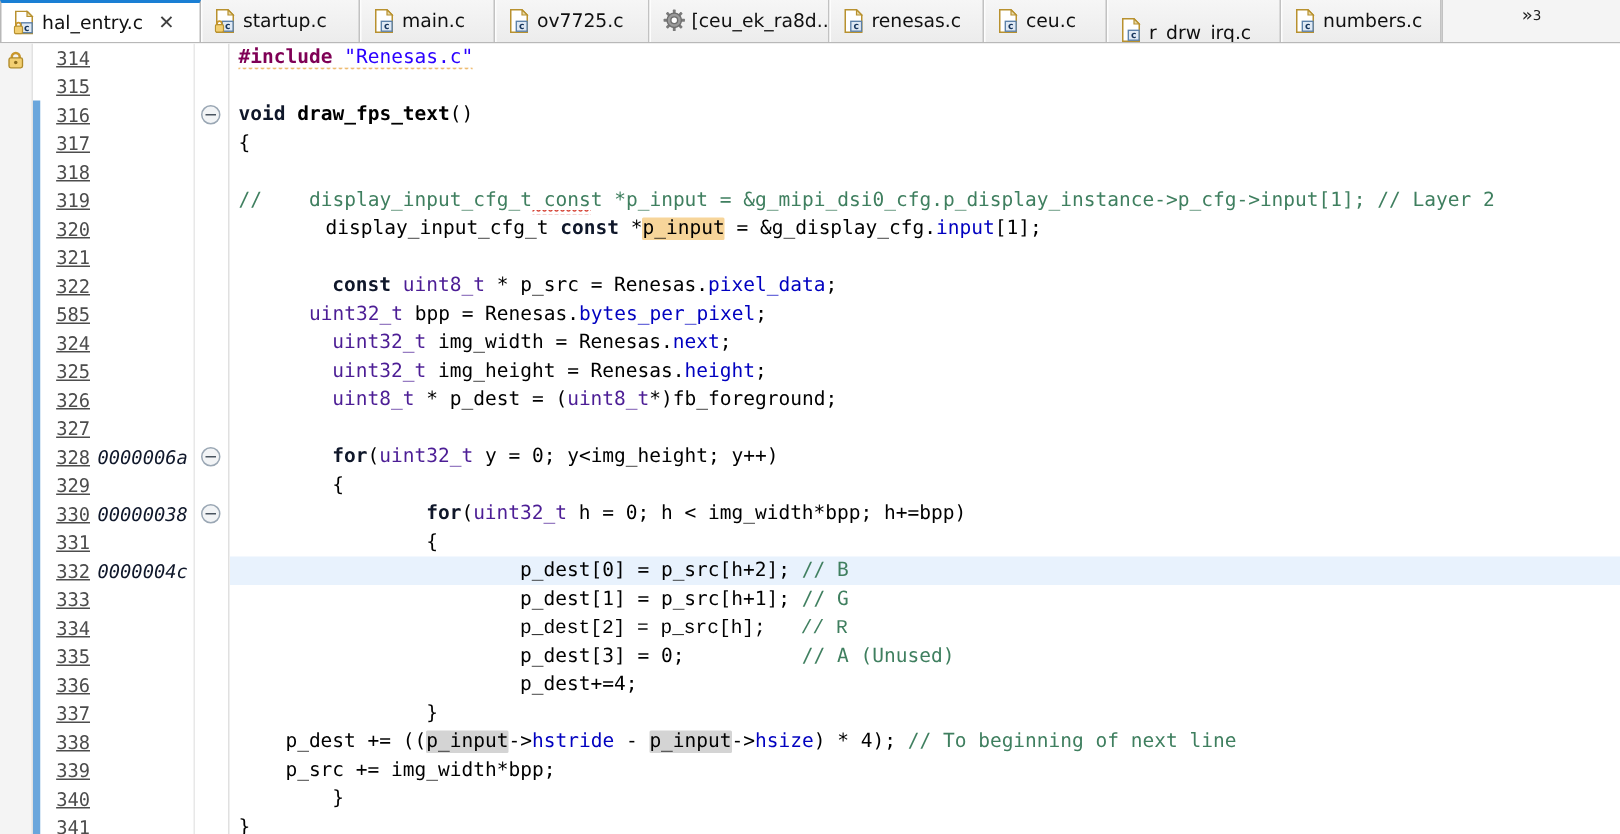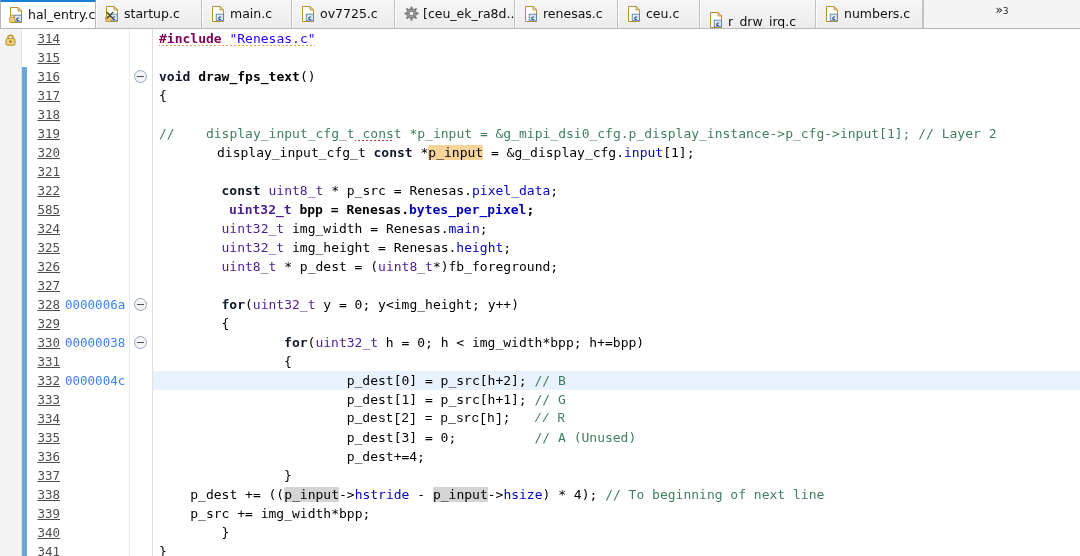--- a/index.html
+++ b/index.html
@@ -162,22 +162,23 @@
     white-space: pre;
     text-decoration: underline;
   }
   .addr {
     position: absolute;
     left: 2px;
     height: 19px;
     line-height: 19px;
     font-family: "DejaVu Sans Mono", monospace;
     font-size: 12.5px;
-    color: #3b82f6;
+    color: #0f172a;
     white-space: pre;
+    font-style: italic;
   }
   .lockicon {
     position: absolute;
     left: 4px;
     width: 13px; height: 14px;
   }
   .foldmark {
     position: absolute;
     left: 4px;
     width: 13px; height: 13px;
@@ -247,21 +248,21 @@
       linear-gradient(135deg, #d43c2e 25%, transparent 25%),
       linear-gradient(225deg, #d43c2e 25%, transparent 25%);
   }
 </style>
 </head>
 <body>
 
 <div id="app">
 
   <div class="tabbar" id="tabbar">
-      <div class="tab active" style="width: 96px;">
+      <div class="tab active" style="width: 134px;">
         <span class="ficon"><svg width="14" height="16" viewBox="0 0 14 16">
             <path d="M1.5 0.5 H9 L12.5 4 V15.5 H1.5 Z" fill="#ffffff" stroke="#b8912f" stroke-width="1"></path>
             <path d="M9 0.5 L12.5 4 H9 Z" fill="#e8d9a8" stroke="#b8912f" stroke-width="0.8"></path>
             <rect x="5.2" y="8.2" width="7.2" height="6.6" fill="#dfe9f4" stroke="#5a7fa8" stroke-width="0.9"></rect>
             <text x="8.8" y="13.6" font-family="DejaVu Sans, sans-serif" font-size="6.2" font-weight="bold" fill="#17365d" text-anchor="middle">c</text>
             <path d="M1.2 9.6 a2.1 2.1 0 0 1 4.2 0 v1.2 h-1.1 v-1.2 a1 1 0 0 0 -2 0 v1.2 h-1.1 z" fill="#c9972c"></path>
             <rect x="0.6" y="10.4" width="5.4" height="5" rx="0.9" fill="#f2cf72" stroke="#b8912f" stroke-width="0.8"></rect>
           </svg></span>
         <span class="tab-label">hal_entry.c</span>
         <span class="tab-close">✕</span>
@@ -415,22 +416,22 @@
         <div class="squiggle" style="top: 16px; left: 6px; width: 156.4px;"></div>
         <div class="cline" style="top: 19px; left: 6px;"></div>
         <div class="cline" style="top: 38px; left: 6px;"><span class="t-kw">void</span><span class="t-plain"> </span><span class="t-fn">draw_fps_text</span><span class="t-plain">()</span></div>
         <div class="cline" style="top: 57px; left: 6px;"><span class="t-plain">{</span></div>
         <div class="cline" style="top: 76px; left: 6px;"></div>
         <div class="cline" style="top: 95px; left: 6px;"><span class="t-cmt">//    display_input_cfg_t const *p_input = &amp;g_mipi_dsi0_cfg.p_display_instance-&gt;p_cfg-&gt;input[1]; // Layer 2</span></div>
         <div class="squiggle red" style="top: 111px; left: 201.5px; width: 39.1px;"></div>
         <div class="cline" style="top: 114px; left: 64px;"><span class="t-plain">display_input_cfg_t </span><span class="t-kw">const</span><span class="t-plain"> *</span><span class="t-plain hl-write">p_input</span><span class="t-plain"> = &amp;g_display_cfg.</span><span class="t-mem">input</span><span class="t-plain">[1];</span></div>
         <div class="cline" style="top: 133px; left: 6px;"></div>
         <div class="cline" style="top: 152px; left: 68.56px;"><span class="t-kw">const</span><span class="t-plain"> </span><span class="t-type">uint8_t</span><span class="t-plain"> * p_src = Renesas.</span><span class="t-mem">pixel_data</span><span class="t-plain">;</span></div>
-        <div class="cline" style="top: 171px; left: 76px; font-weight: bold;"><span class="t-type">uint32_t</span><span class="t-plain"> bpp = Renesas.</span><span class="t-mem">bytes_per_pixel</span><span class="t-plain">;</span></div>
-        <div class="cline" style="top: 190px; left: 68.56px;"><span class="t-type">uint32_t</span><span class="t-plain"> img_width = Renesas.</span><span class="t-mem">main</span><span class="t-plain">;</span></div>
+        <div class="cline" style="top: 171px; left: 53px;"><span class="t-type">uint32_t</span><span class="t-plain"> bpp = Renesas.</span><span class="t-mem">bytes_per_pixel</span><span class="t-plain">;</span></div>
+        <div class="cline" style="top: 190px; left: 68.56px;"><span class="t-type">uint32_t</span><span class="t-plain"> img_width = Renesas.</span><span class="t-mem">next</span><span class="t-plain">;</span></div>
         <div class="cline" style="top: 209px; left: 68.56px;"><span class="t-type">uint32_t</span><span class="t-plain"> img_height = Renesas.</span><span class="t-mem">height</span><span class="t-plain">;</span></div>
         <div class="cline" style="top: 228px; left: 68.56px;"><span class="t-type">uint8_t</span><span class="t-plain"> * p_dest = (</span><span class="t-type">uint8_t</span><span class="t-plain">*)fb_foreground;</span></div>
         <div class="cline" style="top: 247px; left: 6px;"></div>
         <div class="cline" style="top: 266px; left: 68.56px;"><span class="t-kw">for</span><span class="t-plain">(</span><span class="t-type">uint32_t</span><span class="t-plain"> y = 0; y&lt;img_height; y++)</span></div>
         <div class="cline" style="top: 285px; left: 68.56px;"><span class="t-plain">{</span></div>
         <div class="cline" style="top: 304px; left: 131.12px;"><span class="t-kw">for</span><span class="t-plain">(</span><span class="t-type">uint32_t</span><span class="t-plain"> h = 0; h &lt; img_width*bpp; h+=bpp)</span></div>
         <div class="cline" style="top: 323px; left: 131.12px;"><span class="t-plain">{</span></div>
         <div class="cline" style="top: 342px; left: 193.68px;"><span class="t-plain">p_dest[0] = p_src[h+2]; </span><span class="t-cmt">// B</span></div>
         <div class="cline" style="top: 361px; left: 193.68px;"><span class="t-plain">p_dest[1] = p_src[h+1]; </span><span class="t-cmt">// G</span></div>
         <div class="cline" style="top: 380px; left: 193.68px; font-family: Liberation Mono, monospace;"><span class="t-plain">p_dest[2] = p_src[h];   </span><span class="t-cmt">// R</span></div>

